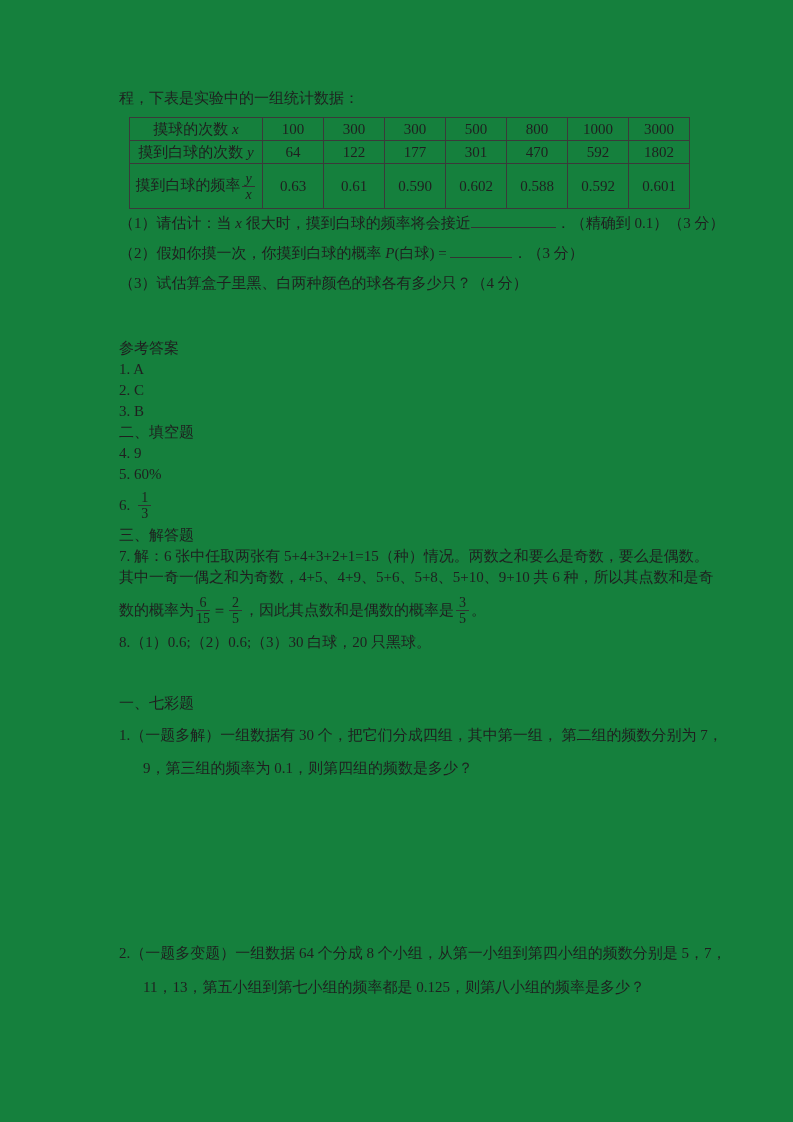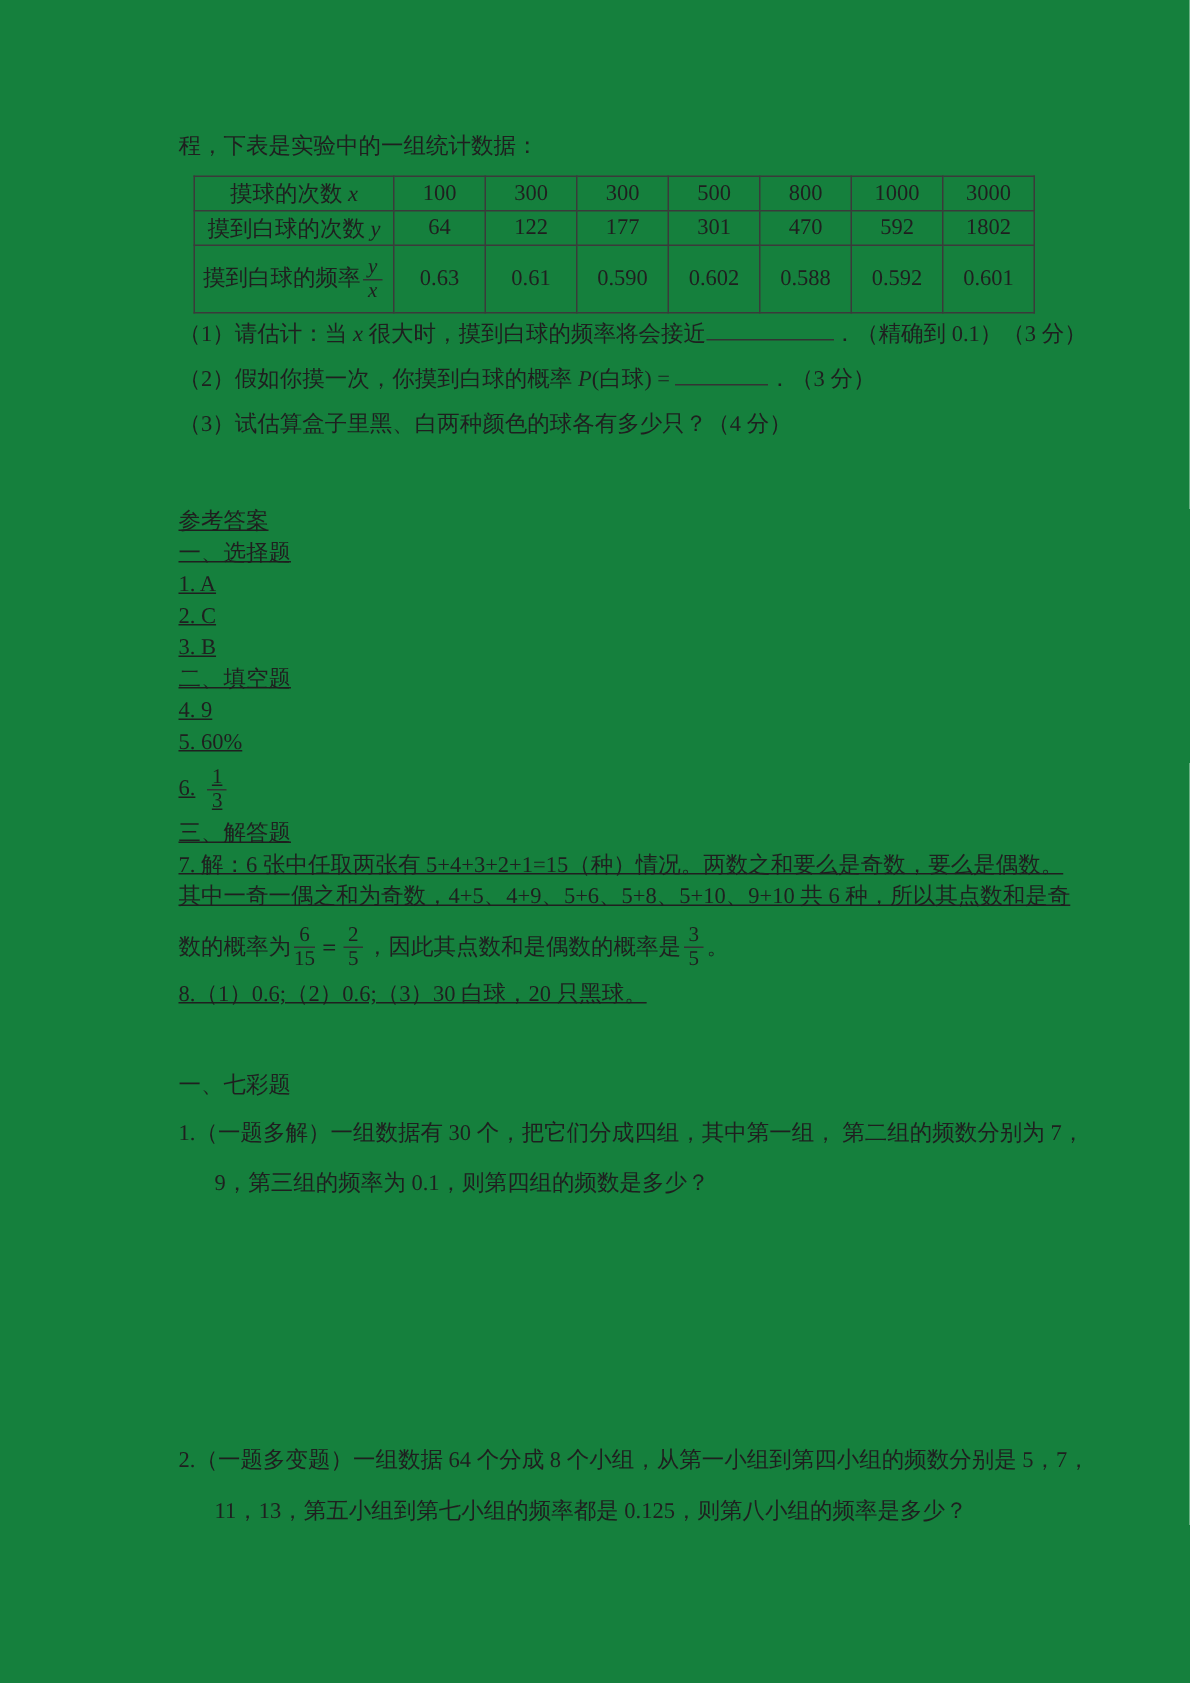--- a/index.html
+++ b/index.html
@@ -36,21 +36,21 @@
   .blank-long { width:85px; }
   .blank-short { width:62px; }
 
   
   .q1 { margin-top:3px; }
   .q2 { margin-top:8px; }
   .q3 { margin-top:8px; }
 
   
   .ans-title { margin-top:44px; }
-  .ans-line { line-height:21px; white-space:nowrap;text-decoration:underline; }
+  .ans-line { line-height:21px; white-space:nowrap; }
   .frac-line { height:40px; display:flex; align-items:center; }
   .frac-line .gap { width:6px; display:inline-block; }
   .a7-frac-line { height:44px; display:flex; align-items:center; white-space:nowrap; }
 
   
   .extra-title { margin-top:39px; }
   .x1l1 { margin-top:10px; }
   .x1l2 { margin-top:11px; margin-left:24px; }
   .x2l1 { margin-top:163px; }
   .x2l2 { margin-top:12px; margin-left:24px; }
@@ -102,21 +102,20 @@
       <span>（1）请估计：当 </span><i class="var">x</i><span> 很大时，摸到白球的频率将会接近</span><span class="blank blank-long"></span><span>．（精确到 0.1）（3 分）</span>
     </div>
 
     <div class="line q2">
       <span>（2）假如你摸一次，你摸到白球的概率 </span><i class="var">P</i><span>(白球) = </span><span class="blank blank-short"></span><span>．（3 分）</span>
     </div>
 
     <div class="line q3">（3）试估算盒子里黑、白两种颜色的球各有多少只？（4 分）</div>
 
     <div class="ans-line ans-title">参考答案</div>
-    <div class="ans-line">一、选择题</div>
     <div class="ans-line">1. A</div>
     <div class="ans-line">2. C</div>
     <div class="ans-line">3. B</div>
     <div class="ans-line">二、填空题</div>
     <div class="ans-line">4. 9</div>
     <div class="ans-line">5. 60%</div>
 
     <div class="ans-line frac-line">
       <span>6.</span>
         <span class="gap"></span>

